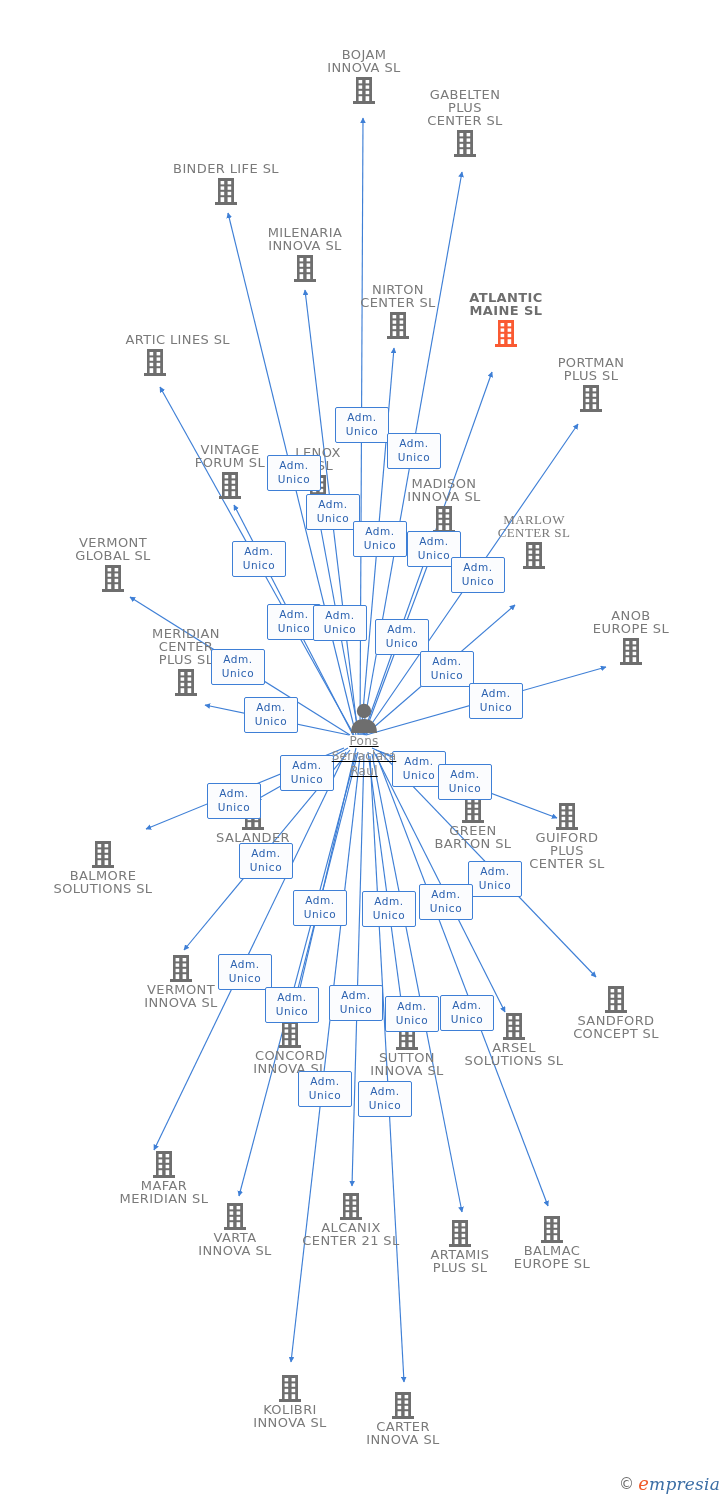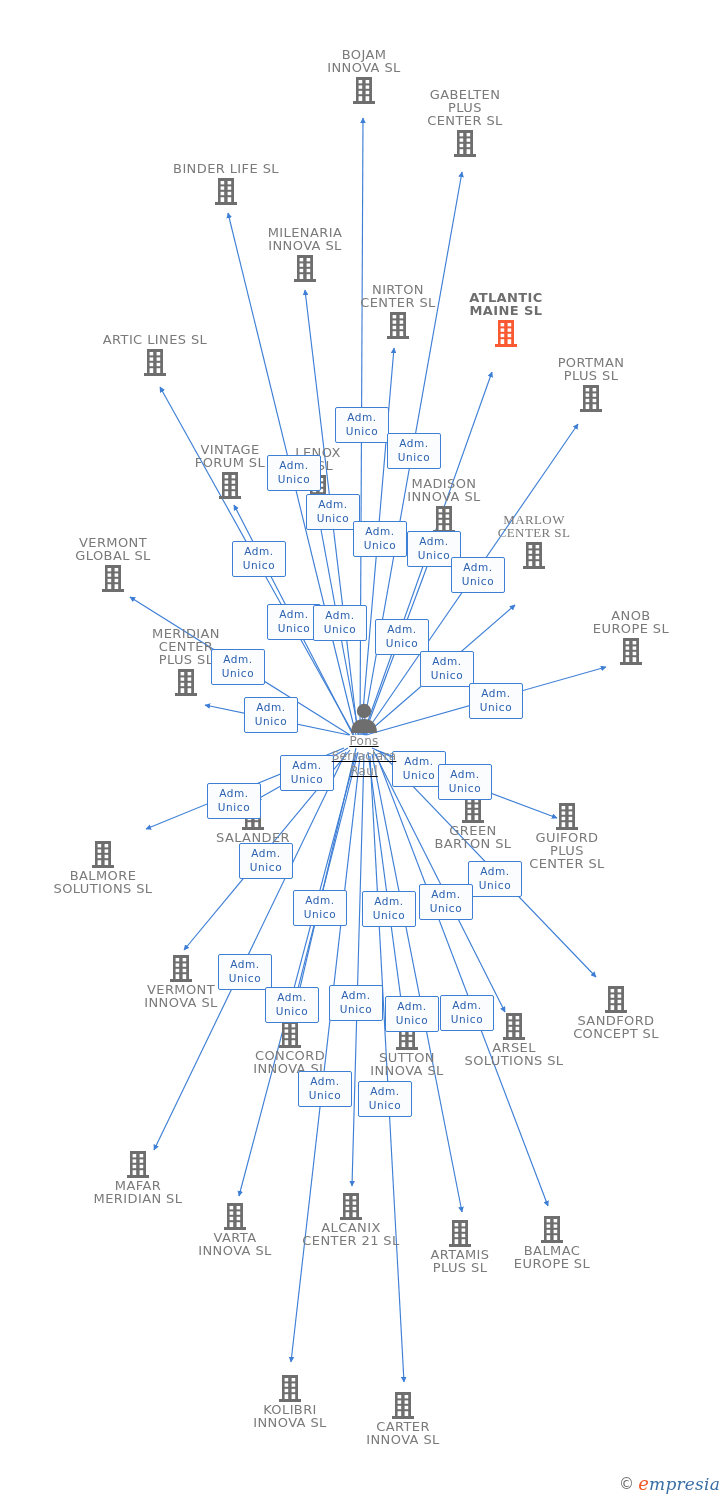--- a/index.html
+++ b/index.html
@@ -233,21 +233,21 @@
           <rect x="7.6" y="5" width="3.6" height="3.4" fill="#ffffff"></rect>
           <rect x="14.6" y="5" width="3.6" height="3.4" fill="#ffffff"></rect>
           <rect x="7.6" y="10.4" width="3.6" height="3.4" fill="#ffffff"></rect>
           <rect x="14.6" y="10.4" width="3.6" height="3.4" fill="#ffffff"></rect>
           <rect x="7.6" y="15.8" width="3.6" height="3.4" fill="#ffffff"></rect>
           <rect x="14.6" y="15.8" width="3.6" height="3.4" fill="#ffffff"></rect>
           <rect x="7.6" y="21.2" width="3.6" height="4.8" fill="#ffffff"></rect>
           <rect x="14.6" y="21.2" width="3.6" height="4.8" fill="#ffffff"></rect>
         </svg>
       </div>
-      <div class="node" style="left: 155px; top: 333px;">
+      <div class="node" style="left: 155px; top: 333px; text-align: right;">
         <div class="label">ARTIC LINES SL</div>
         <svg class="icon" width="26" height="30" viewBox="0 0 26 30">
           <rect x="5" y="2" width="16" height="24" fill="#6e6e6e"></rect>
           <rect x="2" y="26" width="22" height="3" fill="#6e6e6e"></rect>
           <rect x="7.6" y="5" width="3.6" height="3.4" fill="#ffffff"></rect>
           <rect x="14.6" y="5" width="3.6" height="3.4" fill="#ffffff"></rect>
           <rect x="7.6" y="10.4" width="3.6" height="3.4" fill="#ffffff"></rect>
           <rect x="14.6" y="10.4" width="3.6" height="3.4" fill="#ffffff"></rect>
           <rect x="7.6" y="15.8" width="3.6" height="3.4" fill="#ffffff"></rect>
           <rect x="14.6" y="15.8" width="3.6" height="3.4" fill="#ffffff"></rect>
@@ -522,21 +522,21 @@
           <rect x="7.6" y="10.4" width="3.6" height="3.4" fill="#ffffff"></rect>
           <rect x="14.6" y="10.4" width="3.6" height="3.4" fill="#ffffff"></rect>
           <rect x="7.6" y="15.8" width="3.6" height="3.4" fill="#ffffff"></rect>
           <rect x="14.6" y="15.8" width="3.6" height="3.4" fill="#ffffff"></rect>
           <rect x="7.6" y="21.2" width="3.6" height="4.8" fill="#ffffff"></rect>
           <rect x="14.6" y="21.2" width="3.6" height="4.8" fill="#ffffff"></rect>
         </svg>
         <div class="label">SANDFORD
 CONCEPT  SL</div>
       </div>
-      <div class="node" style="left: 138px; top: 1148px; text-align: center;">
+      <div class="node" style="left: 164px; top: 1148px; text-align: center;">
         <svg class="icon" width="26" height="30" viewBox="0 0 26 30">
           <rect x="5" y="2" width="16" height="24" fill="#6e6e6e"></rect>
           <rect x="2" y="26" width="22" height="3" fill="#6e6e6e"></rect>
           <rect x="7.6" y="5" width="3.6" height="3.4" fill="#ffffff"></rect>
           <rect x="14.6" y="5" width="3.6" height="3.4" fill="#ffffff"></rect>
           <rect x="7.6" y="10.4" width="3.6" height="3.4" fill="#ffffff"></rect>
           <rect x="14.6" y="10.4" width="3.6" height="3.4" fill="#ffffff"></rect>
           <rect x="7.6" y="15.8" width="3.6" height="3.4" fill="#ffffff"></rect>
           <rect x="14.6" y="15.8" width="3.6" height="3.4" fill="#ffffff"></rect>
           <rect x="7.6" y="21.2" width="3.6" height="4.8" fill="#ffffff"></rect>

